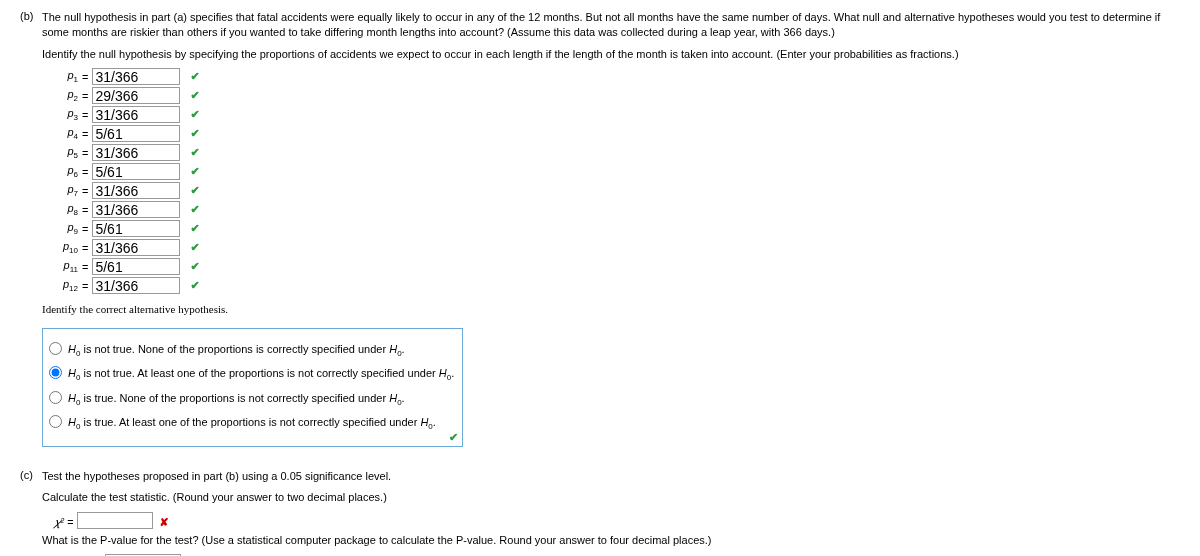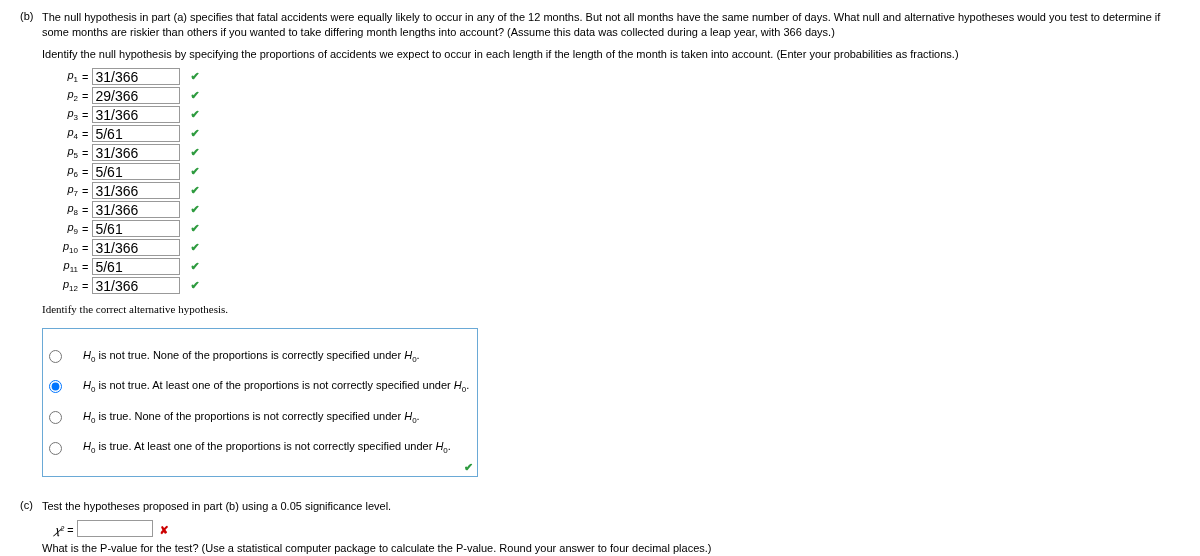--- a/index.html
+++ b/index.html
@@ -22,21 +22,21 @@
   .prop-input {
     width: 82px; height: 15px; font-size: 14px;
     border: 1px solid #999; padding: 0 2px;
   }
   .check-icon { color: #2e9b3f; margin-left: 10px; font-weight: bold; }
   .x-icon { color: #cc0000; margin-left: 6px; font-weight: bold; }
   .radio-box {
     border: 1px solid #6aa9d6; padding: 6px 8px 6px 6px;
     display: inline-block; margin-top: 4px; position: relative;
   }
-  .radio-row { display: flex; align-items: center; margin: 13px 0; gap: 15px; }
+  .radio-row { display: flex; align-items: flex-start; margin: 7px 0; }
   .radio-row input[type=radio] { margin: 0 6px 0 0; }
   .radio-row label { line-height: 1.3; }
   .italic { font-style: italic; }
   .sub { font-size: 8px; vertical-align: sub; }
   .chi-row { display:flex; align-items:flex-end; margin:4px 12px; }
   .chi-label { font-style: italic; }
   .chi-input { width:70px; height:15px; border:1px solid #999; font-size:10px; padding:0 2px; margin-left:4px;}
   .pval-input { width:70px; height:15px; border:1px solid #999; font-size:10px; padding:0 2px; margin-left:4px;}
   .check-corner { position:absolute; right:4px; bottom:2px; color:#2e9b3f; font-weight:bold; }
 </style>
@@ -144,20 +144,21 @@
         </div>
       <span class="check-corner">✔</span>
     </div>
   </div>
 </div>
 
 <div class="part-row" style="margin-top:22px;">
   <div class="part-label">(c)</div>
   <div class="part-content">
     <p class="q-text">Test the hypotheses proposed in part (b) using a 0.05 significance level.</p>
+    <p class="q-text">Calculate the test statistic. (Round your answer to two decimal places.)</p>
     <div class="chi-row">
       <span class="chi-label">𝜒² =</span>
       <input type="text" class="chi-input" value="" style="">
       <span class="x-icon">✘</span>
     </div>
     <p class="q-text">What is the P-value for the test? (Use a statistical computer package to calculate the P-value. Round your answer to four decimal places.)</p>
     <div class="chi-row">
       <span>P-value =</span>
       <input type="text" class="pval-input" value="0" style="">
       <span class="check-icon" style="margin-left:10px;">✔</span>

